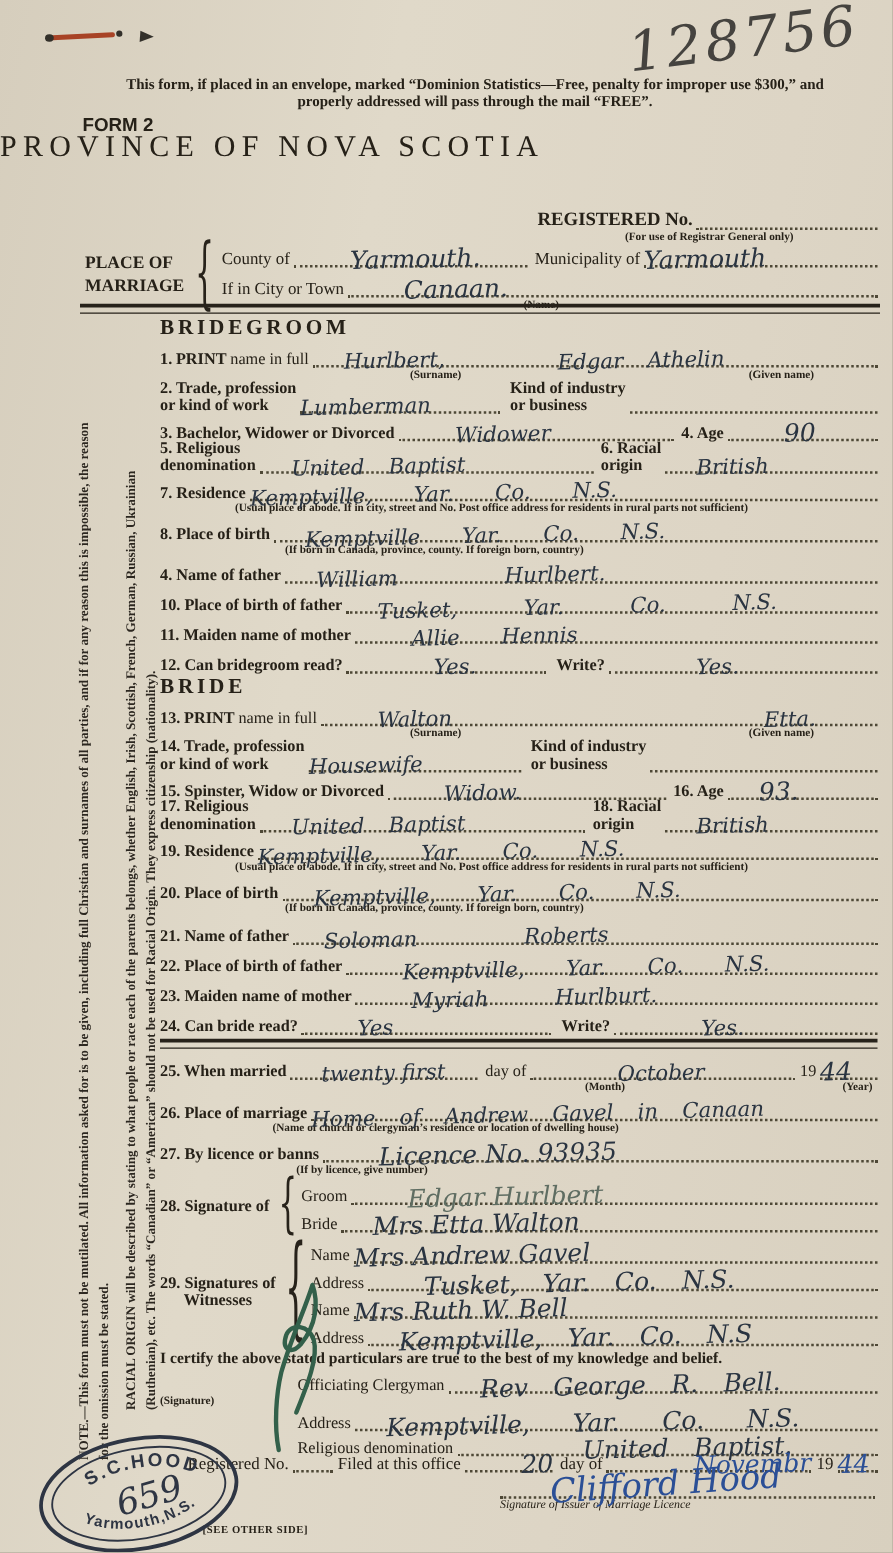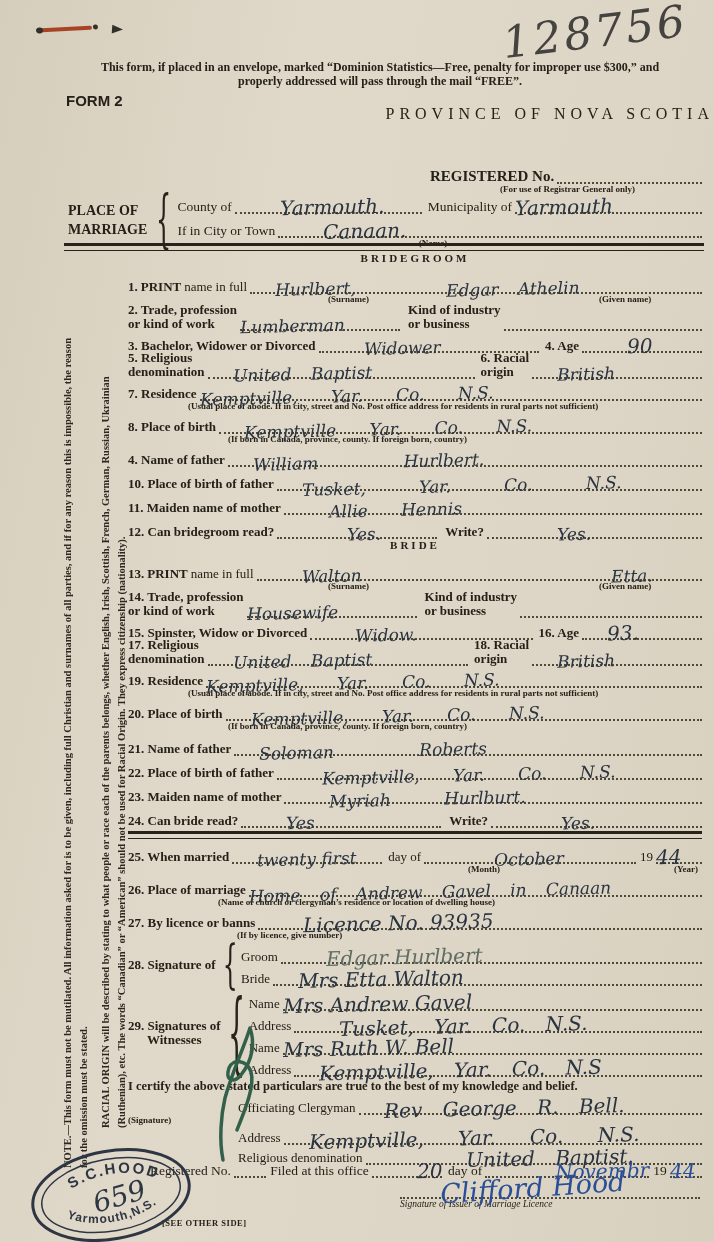--- a/index.html
+++ b/index.html
@@ -15,34 +15,34 @@
   .hw-blue{color:#2b4f96;}
   
   .body{position:absolute;left:128px;top:252px;right:12px;}
   .row{display:flex;align-items:flex-end;}
   .lbl{font-weight:bold;font-size:13px;white-space:nowrap;padding-right:3px;line-height:15px;}
   .lbl2{display:flex;flex-direction:column;justify-content:flex-end;font-weight:bold;
         font-size:13px;line-height:14px;white-space:nowrap;padding-right:3px;}
   .fill{flex:1;border-bottom:2px dotted #4e4836;position:relative;display:flex;align-items:flex-end;overflow:visible;}
   .fill .hw{margin-bottom:-4px;}
   .caprow{display:flex;font-size:9px;font-weight:bold;line-height:11px;}
-  .sect{text-align:center;font-weight:bold;font-size:11px;letter-spacing:3px;font-family:Liberation Serif, serif;}
+  .sect{text-align:left;font-weight:bold;font-size:17px;letter-spacing:3px;font-family:Liberation Serif, serif;}
   .dblrule{border-top:3px solid #27221a;border-bottom:1.5px solid #27221a;height:4px;}
   .brace{font-family:"DejaVu Serif",serif;font-weight:normal;line-height:1;color:#27221a;}
   
   .h20{height:20px}.h22{height:22px}.h24{height:24px}.h26{height:26px}
   .h11{height:11px}.h16{height:16px}
   
   .ml1{margin-left:25px}.ml2{margin-left:45px}.ml3{margin-left:70px}.ml4{margin-left:100px}
   .ws1{word-spacing:14px}.ws2{word-spacing:28px}.ws3{word-spacing:48px}.ws4{word-spacing:80px}
   
   .serial{font-family:"DejaVu Serif",serif;font-style:italic;font-size:44px;color:#45433f;
           letter-spacing:3px;transform:rotate(-7deg);}
   .mailnote{width:640px;text-align:center;font-weight:bold;font-size:12px;line-height:14px;}
-  .province{width:100%;text-align:right;font-size:16px;letter-spacing:5px;}
+  .province{width:100%;text-align:left;font-size:24px;letter-spacing:5px;}
   .bigtitle{width:100%;text-align:center;font-family:"Liberation Sans",sans-serif;
             font-weight:bold;font-size:41px;letter-spacing:2px;line-height:1;}
   .form2{font-family:"Liberation Sans",sans-serif;font-weight:bold;font-size:15px;}
   
   .vtext{transform:rotate(-90deg);transform-origin:left top;font-weight:bold;
          font-size:10.5px;line-height:16px;color:#2c2720;}
   
   .redline{width:52px;height:4px;background:#a84326;border-radius:2px;position:relative;transform:rotate(-3deg);}
   .redline:before,.redline:after{content:"";position:absolute;width:7px;height:6px;background:#33302a;border-radius:50%;top:-1px;}
   .redline:before{left:-4px}.redline:after{right:-6px;width:5px;height:5px}

